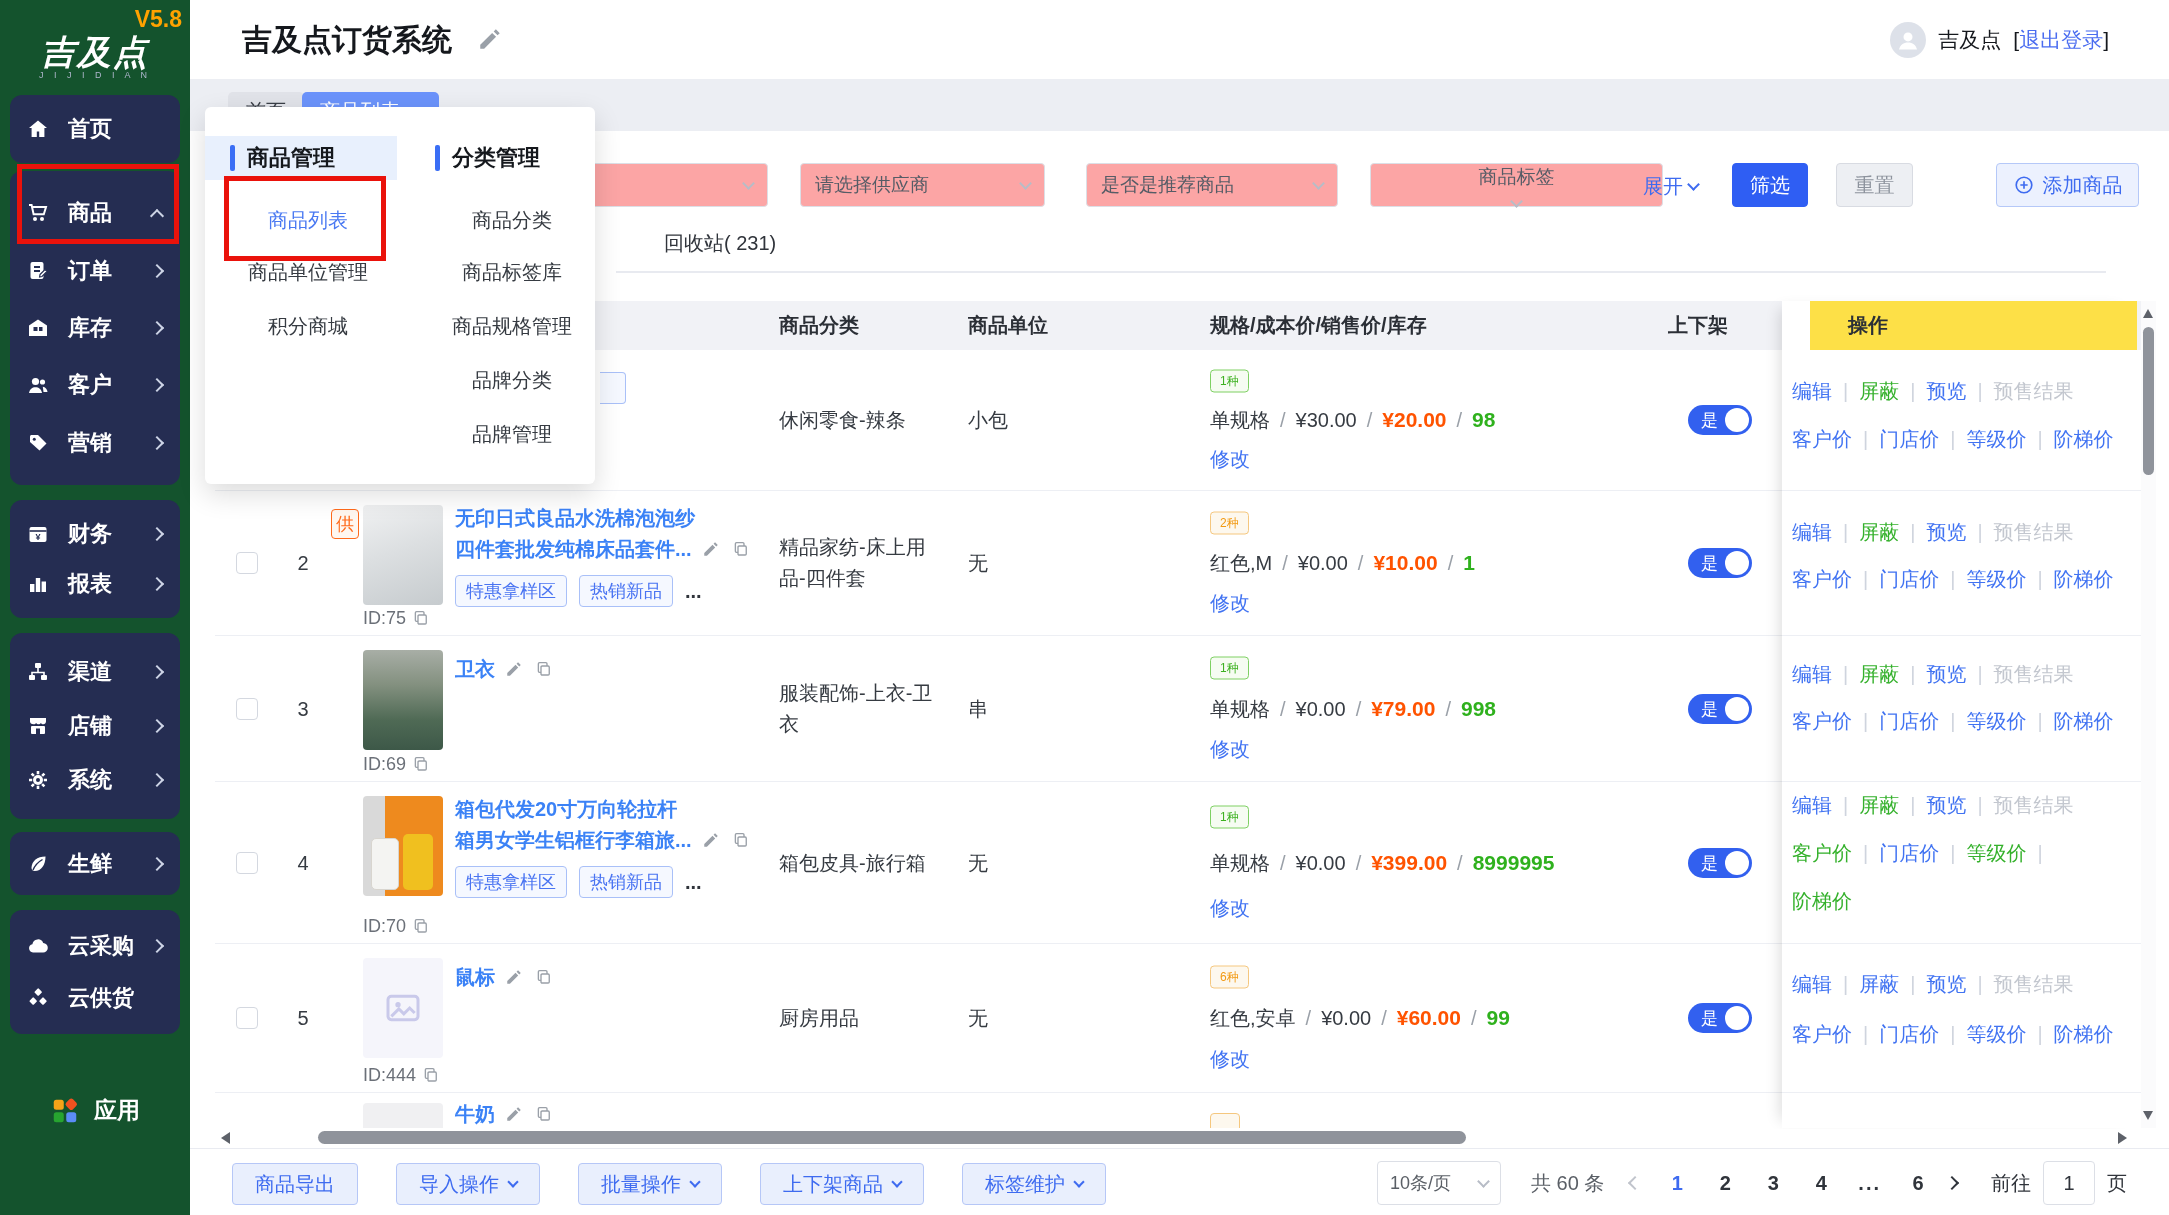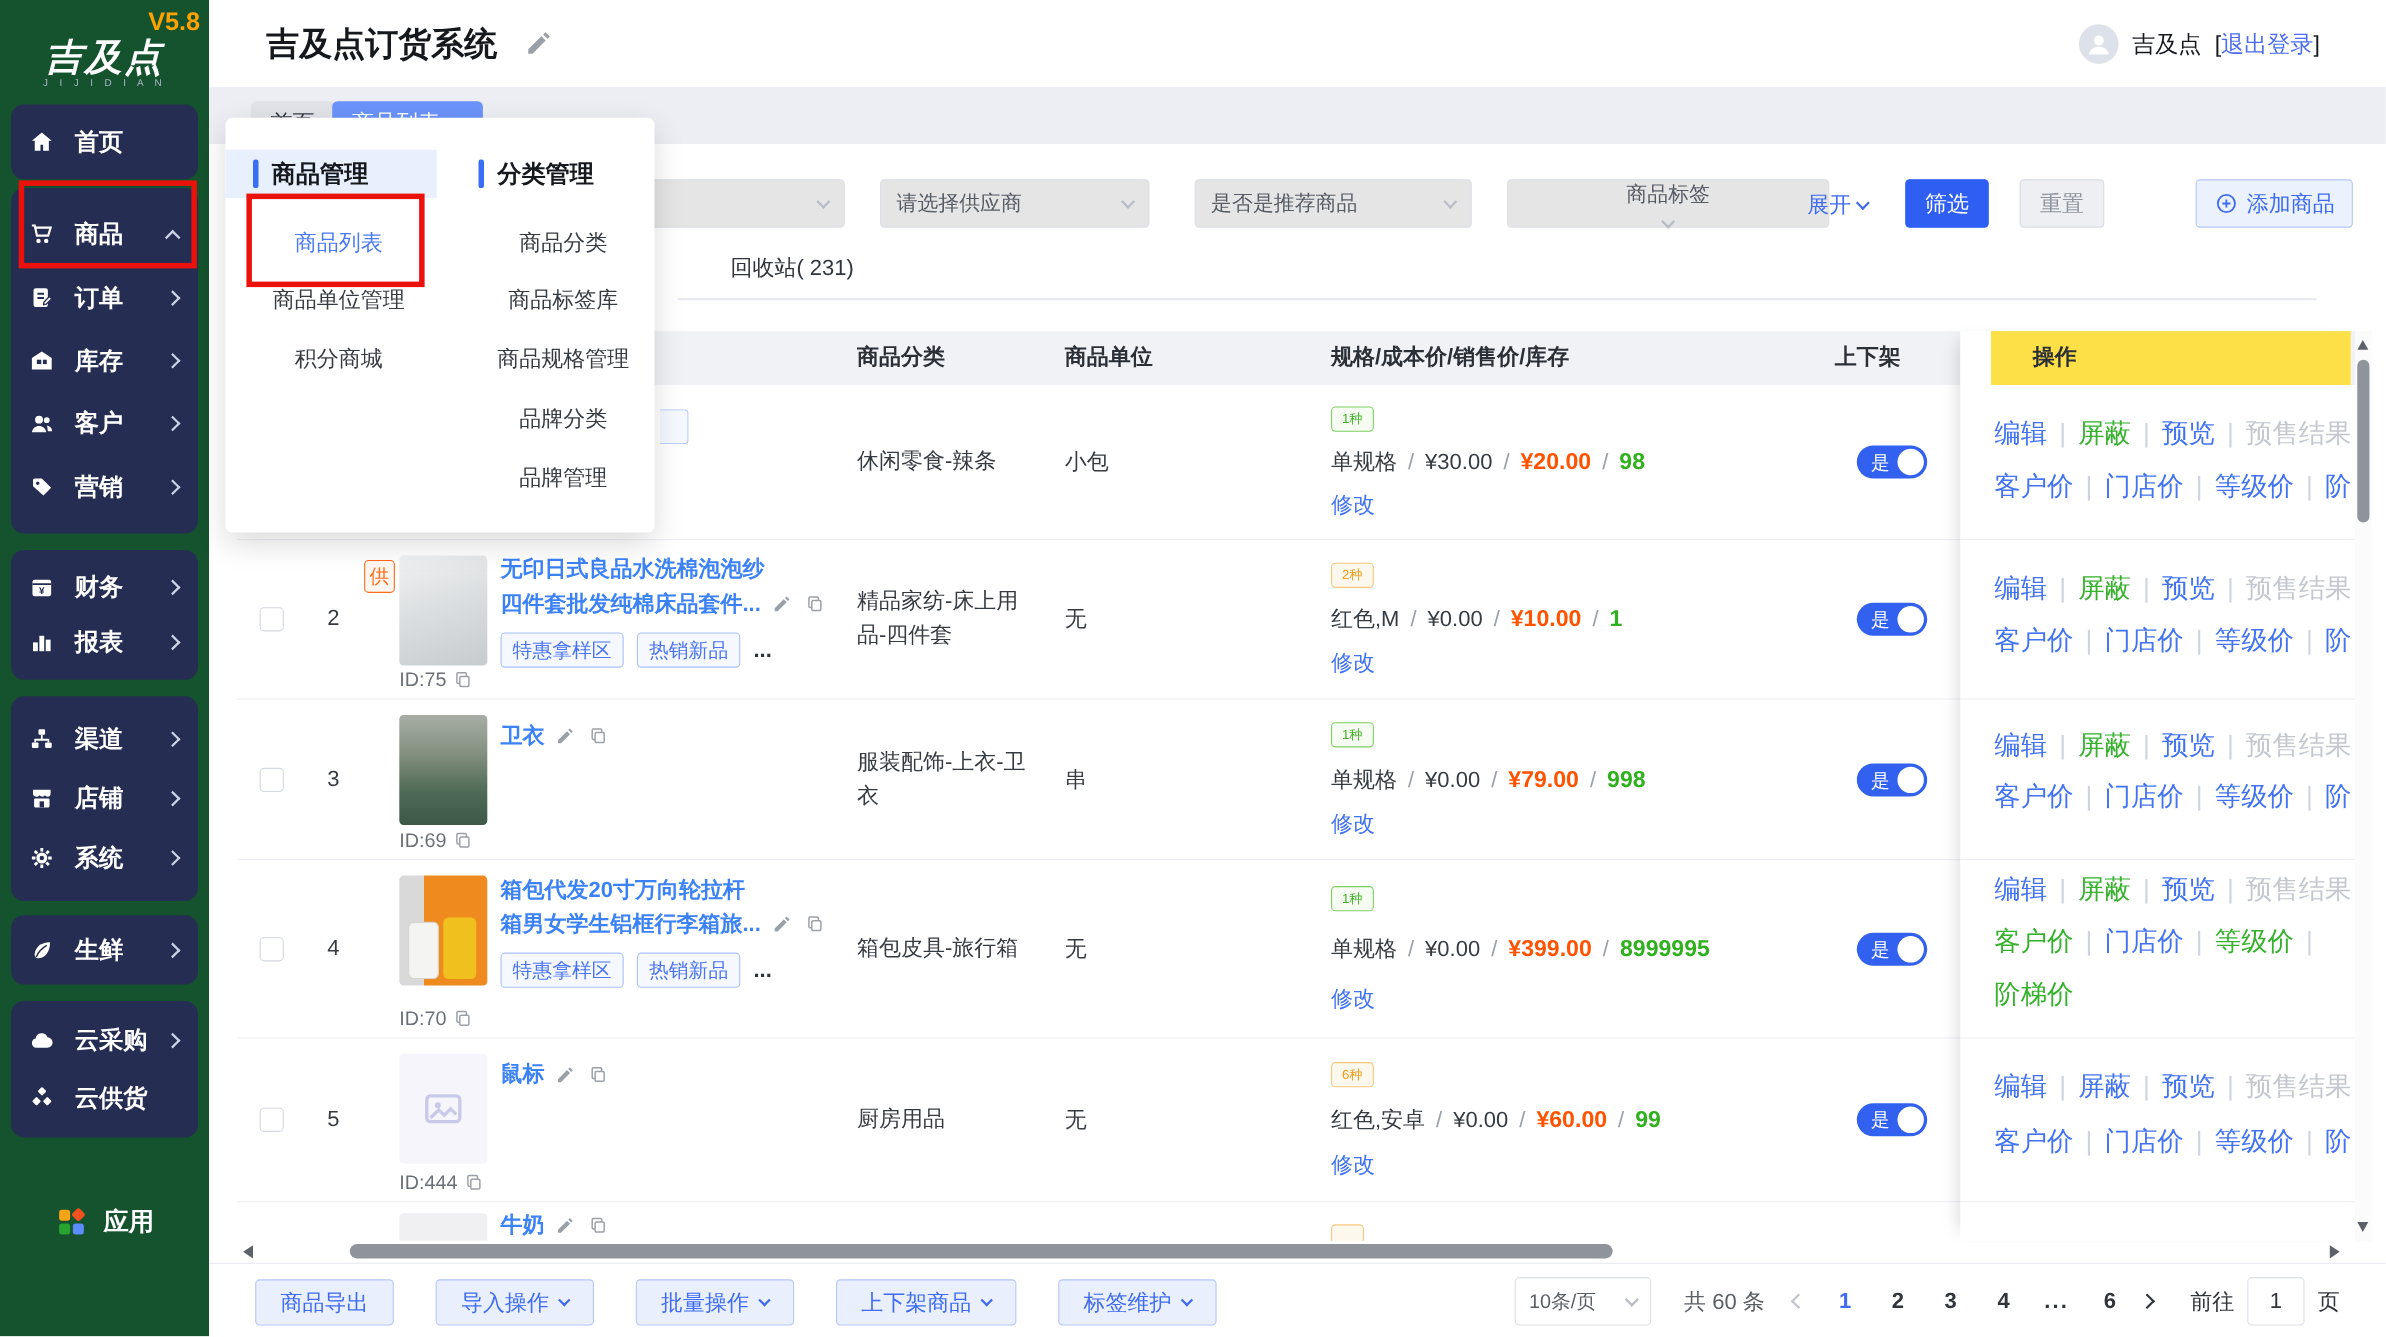--- a/index.html
+++ b/index.html
@@ -45,21 +45,21 @@
   .tabstrip{position:absolute;left:190px;top:79px;width:1979px;height:52px;background:#eceef3;z-index:10;}
   .wtab{position:absolute;top:13px;height:39px;border-radius:5px 5px 0 0;font-size:20px;display:flex;align-items:center;padding:0 18px;gap:10px;}
   .wtab.home{left:38px;background:#e1e3e9;color:#3a3f47;}
   .wtab.active{left:112px;background:#6b93fb;color:#fff;}
   .tab-x{font-size:18px;line-height:1;}
 
   
   .content{position:absolute;left:190px;top:131px;width:1979px;height:1017px;background:#fff;z-index:11;}
 
   
-  .fsel{position:absolute;height:44px;border:1px solid #dcdfe6;border-radius:4px;background:#e5e5e5;
+  .fsel{position:absolute;height:44px;border:1px solid #dcdfe6;border-radius:4px;background:#fca5a5;
     display:flex;align-items:center;padding:0 14px;font-size:19px;color:#565c66;z-index:12;}
   .fsel .ph{flex:1;}
   .selchev{width:9px;height:9px;border-right:2px solid #b7bcc6;border-bottom:2px solid #b7bcc6;transform:rotate(45deg);margin-top:-4px;}
   .sel1{left:420px;top:163px;width:348px;}
   .sel2{left:800px;top:163px;width:245px;}
   .sel3{left:1086px;top:163px;width:252px;}
   .sel4{left:1370px;top:163px;width:293px;flex-direction:column;}
   .expand{position:absolute;left:1643px;top:173px;font-size:20px;color:#3e6bf0;display:flex;align-items:center;gap:6px;cursor:pointer;z-index:12;}
   .expand .selchev{border-color:#3e6bf0;}
   .btn{position:absolute;top:163px;height:44px;border-radius:4px;font-size:20px;display:flex;align-items:center;justify-content:center;cursor:pointer;z-index:12;}
@@ -116,21 +116,21 @@
     background:#3260ef;cursor:pointer;}
   .toggle .tlabel{position:absolute;left:13px;top:4px;color:#fff;font-size:17px;}
   .toggle .knob{position:absolute;right:3px;top:3px;width:24px;height:24px;border-radius:50%;background:#fff;}
 
   
   .opcol{position:absolute;left:1782px;top:301px;width:355px;height:827px;background:#fff;z-index:13;
     box-shadow:-10px 0 14px -8px rgba(0,0,0,.14);}
   .ophead{height:49px;background:#fde047;line-height:49px;font-size:20px;font-weight:bold;color:#2b2f36;padding-left:38px;margin-left:28px;}
   .opbody{position:absolute;left:0;top:49px;right:0;bottom:0;overflow:hidden;}
   .oprow{position:absolute;left:0;width:100%;border-bottom:1px solid #edeff4;}
-  .opline{position:absolute;left:31px;white-space:nowrap;font-size:24px;}
+  .opline{position:absolute;left:10px;white-space:nowrap;font-size:20px;}
   .op{cursor:pointer;} .op.blue{color:#4173f2;} .op.green{color:#35b12c;} .op.gray{color:#c3c7cf;cursor:default;}
   .sep{color:#cfd4de;margin:0 11px;}
 
   
   .vscroll{position:absolute;left:2141px;top:301px;width:15px;height:827px;background:#fbfbfc;z-index:14;}
   .varrow{position:absolute;left:2px;width:0;height:0;border-left:5.5px solid transparent;border-right:5.5px solid transparent;cursor:pointer;}
   .va-up{top:8px;border-bottom:9px solid #5d6169;}
   .va-dn{bottom:8px;border-top:9px solid #5d6169;}
   .vthumb{position:absolute;left:2px;top:26px;width:11px;height:148px;border-radius:6px;background:#8f939b;cursor:pointer;}
   .hscroll{position:absolute;left:215px;top:1129px;width:1930px;height:19px;background:#fff;z-index:14;}

